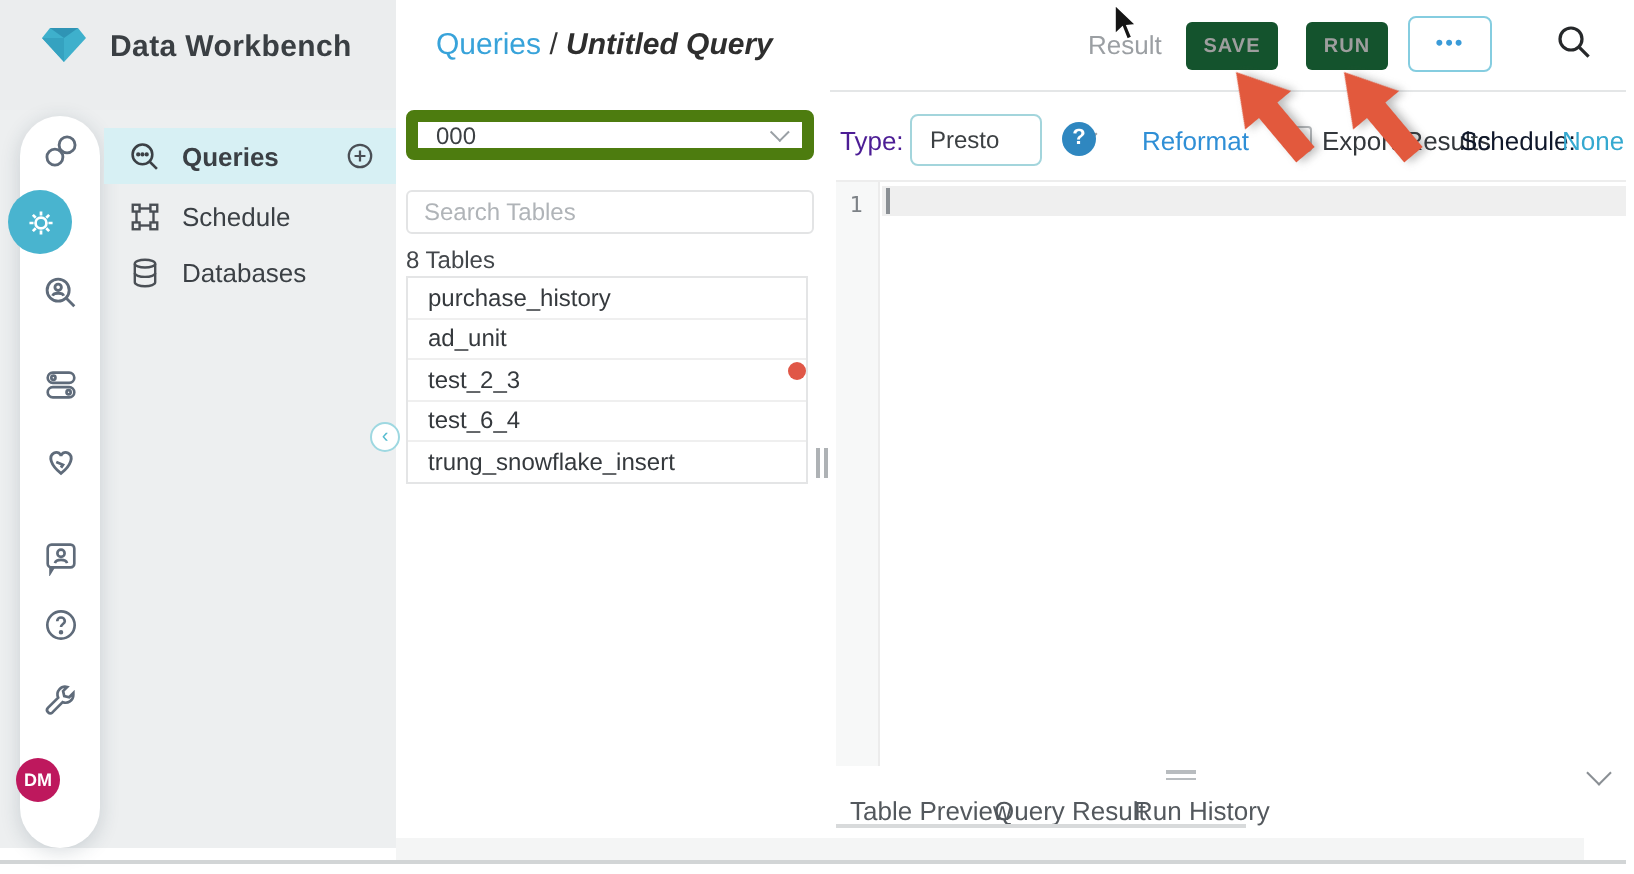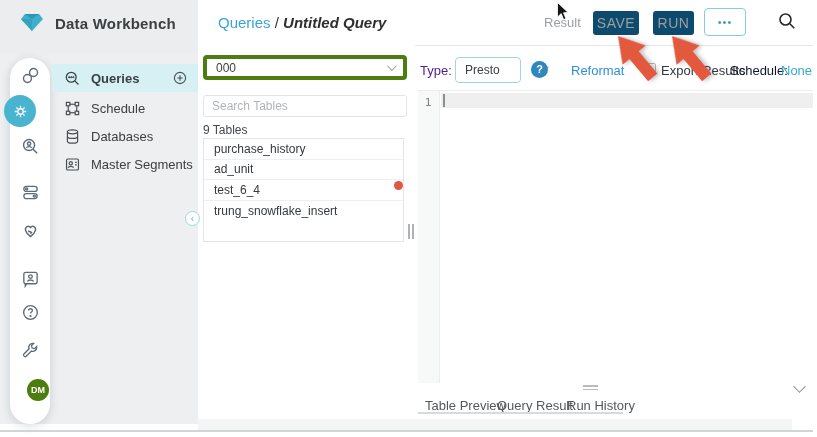--- a/index.html
+++ b/index.html
@@ -11,49 +11,49 @@
   
   .gray-zone { left:0; top:0; width:198px; height:424px; background:#edeff0; }
   .header-left { left:0; top:0; width:198px; height:55px; background:#ebedee; }
 
   
   .app-title { left:55px; top:15px; font-size:15px; font-weight:700; color:#3a3f43; letter-spacing:.2px; }
   .breadcrumb { left:218px; top:14px; font-size:15px; color:#333; }
   .crumb-link { color:#38a3da; cursor:pointer; }
   .crumb-cur { font-style:italic; color:#2e2e2e; font-weight:600; }
   .draft { left:544px; top:15px; font-size:13px; color:#9b9fa3; }
-  .btn-gray { background:#0c4a6e; color:#9e9e9e; border:none; border-radius:3px;
-              font-size:14px; letter-spacing:.5px; font-family:inherit; cursor:pointer; }
+  .btn-gray { background:#14532d; color:#9e9e9e; border:none; border-radius:3px;
+              font-size:10px; letter-spacing:.5px; font-family:inherit; cursor:pointer;font-weight:bold; }
   .btn-save { left:593px; top:11px; width:46px; height:24px; }
   .btn-run  { left:653px; top:11px; width:41px; height:24px; }
   .btn-more { left:704px; top:8px; width:42px; height:28px; background:#fff; border:1px solid #85cde0;
               border-radius:4px; color:#3a9bd8; font-size:11px; letter-spacing:1px; cursor:pointer; }
   .hdr-border { left:415px; top:45px; width:402px; height:1px; background:#e4e6e7; }
 
   
   .rail { left:10px; top:58px; width:40px; height:366px; background:#fff; border-radius:20px;
           box-shadow:0 2px 10px rgba(40,60,80,.18); }
   .rail-ic { position:absolute; left:0; width:40px; display:flex; justify-content:center; cursor:pointer; }
   .active-circle { position:absolute; left:14px; top:95px; width:32px; height:32px; margin-left:-10px;
                    background:#49b4cf; border-radius:50%; display:flex; align-items:center;
                    justify-content:center; cursor:pointer; }
-  .avatar { position:absolute; left:27px; top:379px; width:22px; height:22px; background:#4d7c0f;
+  .avatar { position:absolute; left:8px; top:379px; width:22px; height:22px; background:#be185d;
             border-radius:50%; color:#fff; font-size:9px; font-weight:700; display:flex;
             align-items:center; justify-content:center; cursor:pointer; }
 
   
   .sitem { position:absolute; left:52px; width:146px; height:28px; display:flex; align-items:center;
            gap:10px; padding-left:12px; font-size:13px; color:#3b4045; cursor:pointer; }
   .sitem.active { background:#d7f0f4; font-weight:600; }
   .plus-wrap { position:absolute; right:10px; top:6px; }
   .collapse-btn { left:185px; top:211px; width:15px; height:15px; border:1px solid #9ed8e1; background:#fff;
                   border-radius:50%; color:#56bcd0; font-size:10px; line-height:13px; text-align:center; cursor:pointer; }
 
   
-  .select-box { background:#fff; border:4px solid #4d7c0f; border-radius:4px; display:flex;
+  .select-box { background:#fff; border:6px solid #4d7c0f; border-radius:4px; display:flex;
                 align-items:center; justify-content:space-between; padding:0 9px; font-size:12px;
                 color:#3c4043; cursor:pointer; }
   .db-select { left:203px; top:55px; width:204px; height:25px; }
   .chev { width:7px; height:7px; border-right:1.5px solid #9aa0a5; border-bottom:1.5px solid #9aa0a5;
           transform:rotate(45deg) translateY(-2px); }
   .search-input { left:203px; top:95px; width:204px; height:22px; border:1px solid #e3e4e5; border-radius:3px;
                   font-size:12px; color:#3c4043; padding:0 8px; font-family:inherit; outline:none; }
   .search-input::placeholder { color:#b0b4b8; }
   .tables-count { left:203px; top:123px; font-size:12px; color:#43474b; }
   .table-list { left:203px; top:138px; width:201px; height:104px; background:#fff; border:1px solid #e4e5e6; }
@@ -226,47 +226,41 @@
 
   <div class="sitem" style="top:122px">
     <svg class="ic" width="17" height="17" viewBox="0 0 20 20" fill="none" stroke="#4a4f55" stroke-width="1.4">
       <ellipse cx="10" cy="4.5" rx="6" ry="2.3"></ellipse>
       <path d="M4 4.5v11c0 1.3 2.7 2.3 6 2.3s6-1 6-2.3v-11"></path>
       <path d="M4 10c0 1.3 2.7 2.3 6 2.3s6-1 6-2.3"></path>
     </svg>
     <span>Databases</span>
   </div>
 
-  <div class="sitem" style="top:150px">
-    <svg class="ic" width="17" height="17" viewBox="0 0 20 20" fill="none" stroke="#4a4f55" stroke-width="1.4">
-      <rect x="3" y="3.5" width="14" height="13" rx="1.5"></rect>
-      <circle cx="8" cy="8.5" r="1.9"></circle>
-      <path d="M4.8 13.8c.6-2 5.8-2 6.4 0"></path>
-      <path d="M13 7.5h2M13 10.5h2"></path>
-    </svg>
-    <span>Master Segments</span>
-  </div>
 
   <div class="abs collapse-btn">‹</div>
 
   <div class="abs select-box db-select">
     <span>000</span>
     <span class="chev"></span>
   </div>
 
   <input class="abs search-input" type="text" placeholder="Search Tables" style="">
 
-  <div class="abs tables-count">9 Tables</div>
+  <div class="abs tables-count">8 Tables</div>
 
   <div class="abs table-list">
     <div class="trow">
         <span>purchase_history</span>
       </div>
     <div class="trow">
         <span>ad_unit</span>
+      </div>
+    <div class="trow">
+        <span>test_2_3</span>
       </div>
     <div class="trow">
         <span>test_6_4</span>
       </div>
     <div class="trow">
         <span>trung_snowflake_insert</span>
       </div>
   </div>
   <div class="abs red-dot"></div>
   <div class="abs vresize">

